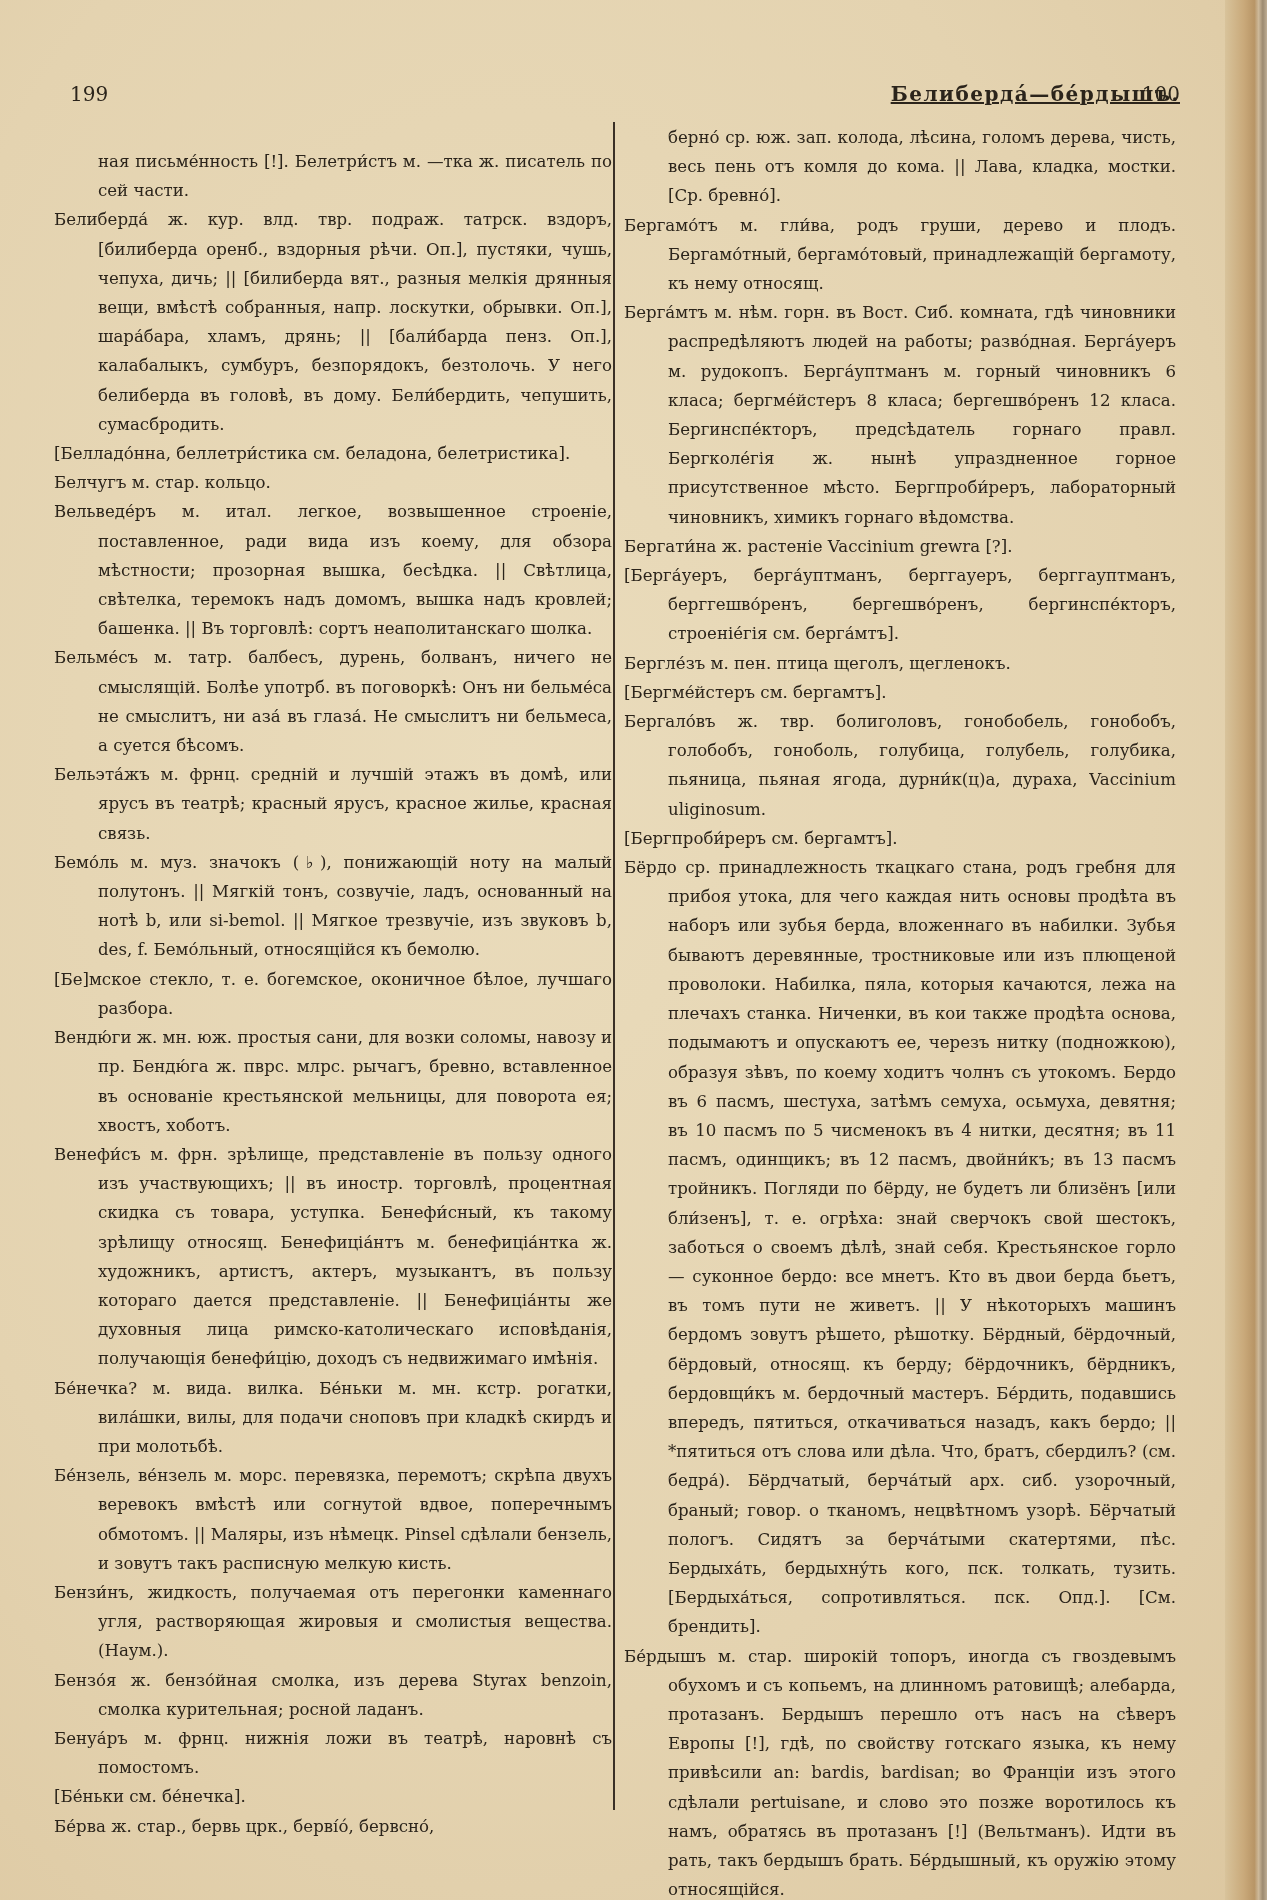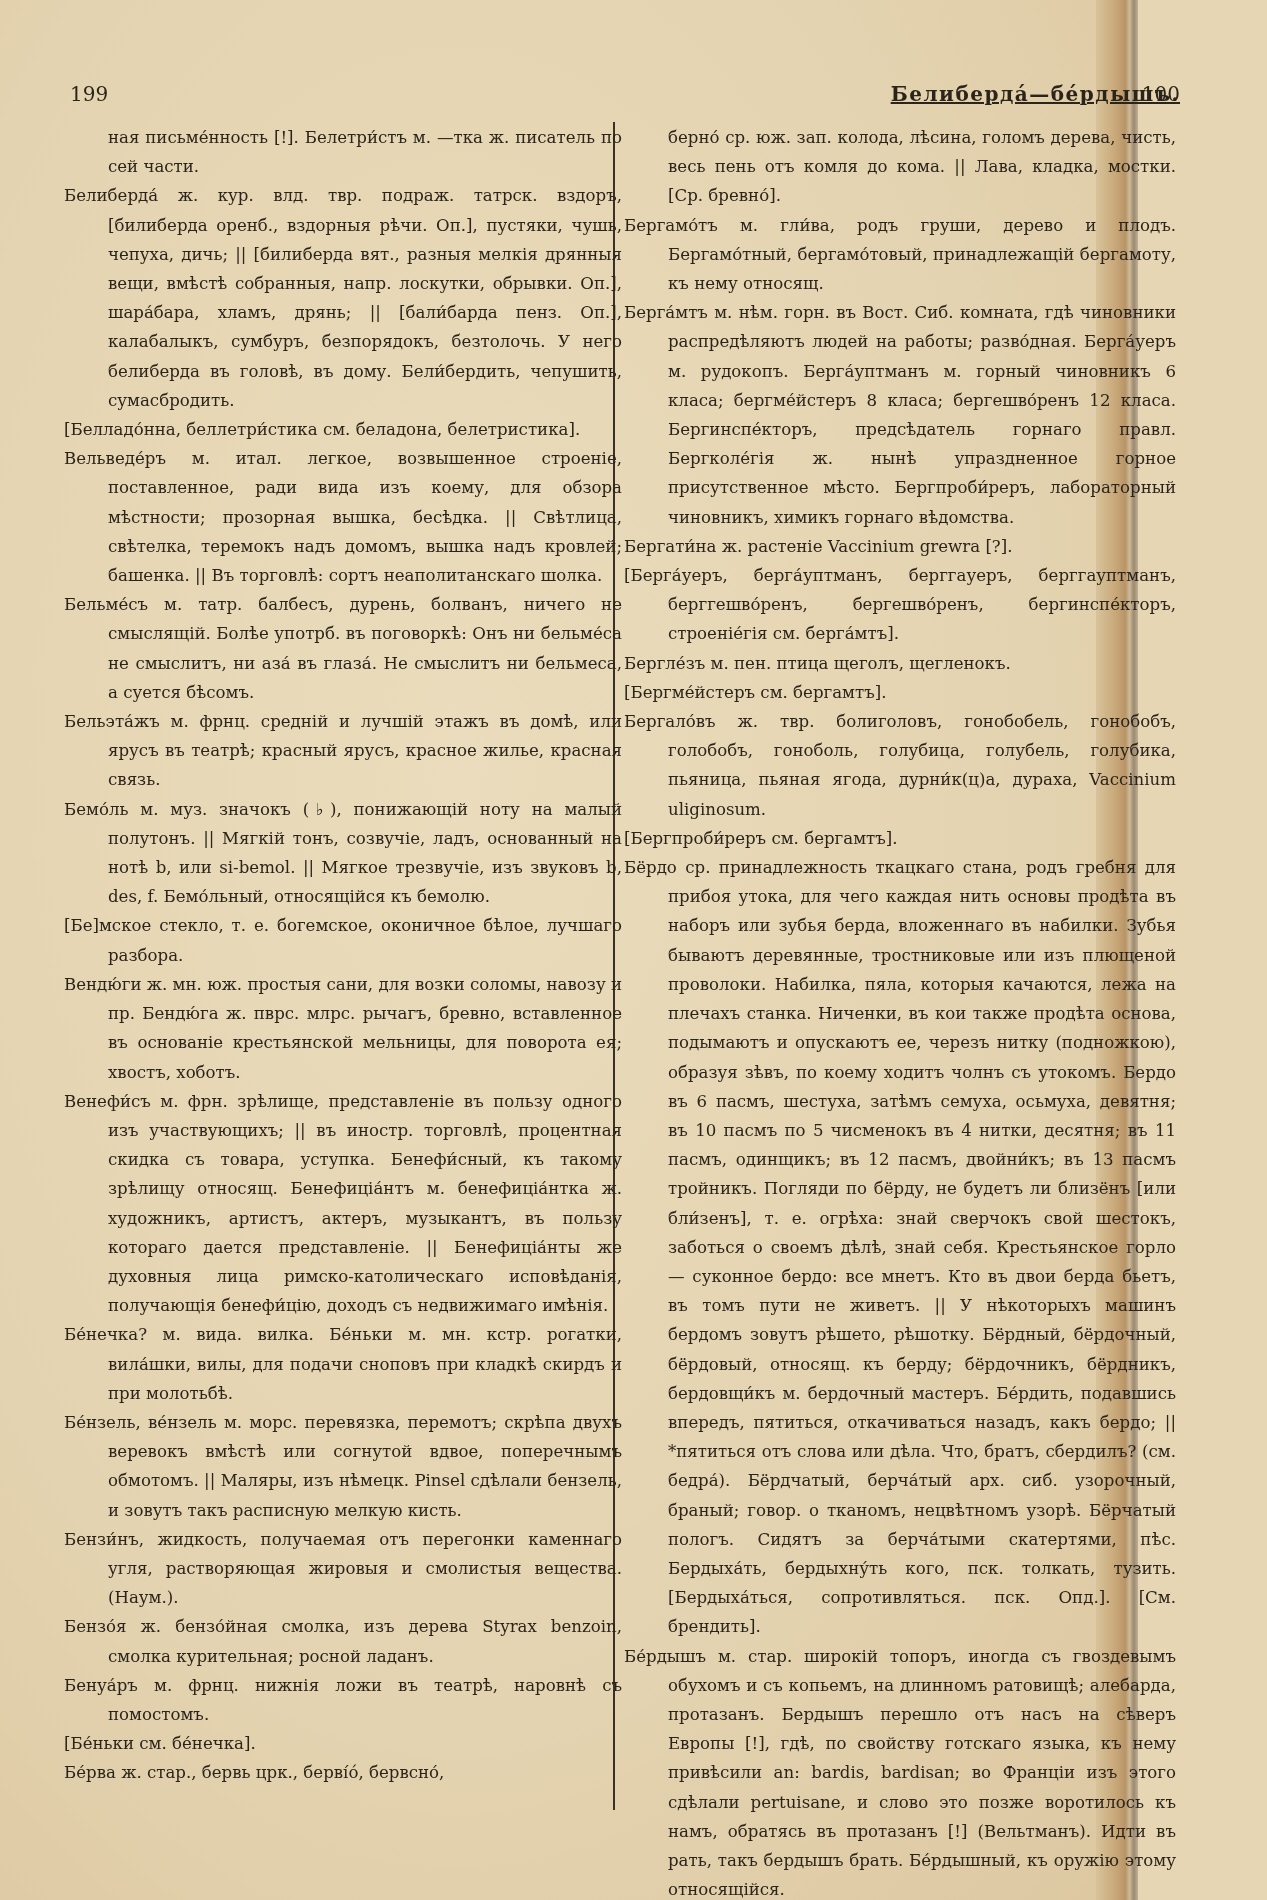--- a/index.html
+++ b/index.html
@@ -4,42 +4,42 @@
 <style>
   html, body { margin: 0; padding: 0; }
   body {
     width: 1267px; height: 1900px; overflow: hidden;
     background: #e6d6b4;
     font-family: "DejaVu Serif", "Liberation Serif", serif;
     color: #2b241b;
     position: relative;
   }
   .page {
-    position: absolute; left: 0; top: 0; width: 1138px; height: 1900px;
+    position: absolute; left: 0; top: 0; width: 1267px; height: 1900px;
     background: radial-gradient(ellipse at 40% 40%, #eadcbc 0%, #e4d3b0 60%, #dcc7a0 100%);
   }
   .edge-shadow {
     position: absolute; top: 0; right: 0; width: 42px; height: 1900px;
     background: linear-gradient(to right, #d8c39b 0%, #c9a97a 45%, #b89566 70%, #cdb99a 80%, #9c8a70 90%, #bfae95 100%);
   }
   .header {
     position: absolute; top: 82px; left: 70px; width: 1110px; height: 30px;
     font-size: 20px;
   }
   .pn-left { position: absolute; left: 0; top: 0; }
   .pn-right { position: absolute; right: 0; top: 0; }
   .running-title {
     position: absolute; left: 0; right: 0; top: 0; text-align: right;
     font-weight: bold; letter-spacing: 1.5px; text-decoration: underline;
   }
   .col {
     position: absolute; top: 123px;
     font-size: 16.6px; line-height: 29.2px;
   }
-  .col-left { left: 64px; width: 558px; }
+  .col-left { left: 54px; width: 558px; margin-top: 24px; }
   .col-right { left: 624px; width: 552px; }
   .divider {
     position: absolute; left: 613px; top: 122px; width: 2px; height: 1688px;
     background: #3a3026;
   }
   .entry {
     padding-left: 44px; text-indent: -44px;
     text-align: justify; margin: 0;
   }
   .entry.cont { text-indent: 0; }
@@ -55,20 +55,21 @@
     <span class="running-title">Белиберда́—бе́рдышъ.</span>
     <span class="pn-right">100</span>
   </div>
 
   <div class="divider"></div>
 
   <div class="col col-left">
     <p class="entry cont">ная письме́нность [!]. Белетри́стъ м. —тка ж. писатель по сей части.</p>
     <p class="entry">Белиберда́ ж. кур. влд. твр. подраж. татрск. вздоръ, [билиберда оренб., вздорныя рѣчи. Оп.], пустяки, чушь, чепуха, дичь; || [билиберда вят., разныя мелкія дрянныя вещи, вмѣстѣ собранныя, напр. лоскутки, обрывки. Оп.], шара́бара, хламъ, дрянь; || [бали́барда пенз. Оп.], калабалыкъ, сумбуръ, безпорядокъ, безтолочь. У него белиберда въ головѣ, въ дому. Бели́бердить, чепушить, сумасбродить.</p>
     <p class="entry">[Белладо́нна, беллетри́стика см. беладона, белетристика].</p>
+    <p class="entry">Белчугъ м. стар. кольцо.</p>
     <p class="entry">Вельведе́ръ м. итал. легкое, возвышенное строеніе, поставленное, ради вида изъ коему, для обзора мѣстности; прозорная вышка, бесѣдка. || Свѣтлица, свѣтелка, теремокъ надъ домомъ, вышка надъ кровлей; башенка. || Въ торговлѣ: сортъ неаполитанскаго шолка.</p>
     <p class="entry">Бельме́съ м. татр. балбесъ, дурень, болванъ, ничего не смыслящій. Болѣе употрб. въ поговоркѣ: Онъ ни бельме́са не смыслитъ, ни аза́ въ глаза́. Не смыслитъ ни бельмеса, а суется бѣсомъ.</p>
     <p class="entry">Бельэта́жъ м. фрнц. средній и лучшій этажъ въ домѣ, или ярусъ въ театрѣ; красный ярусъ, красное жилье, красная связь.</p>
     <p class="entry">Бемо́ль м. муз. значокъ (♭), понижающій ноту на малый полутонъ. || Мягкій тонъ, созвучіе, ладъ, основанный на нотѣ b, или si-bemol. || Мягкое трезвучіе, изъ звуковъ b, des, f. Бемо́льный, относящійся къ бемолю.</p>
     <p class="entry">[Бе]мское стекло, т. е. богемское, оконичное бѣлое, лучшаго разбора.</p>
     <p class="entry">Вендю́ги ж. мн. юж. простыя сани, для возки соломы, навозу и пр. Бендю́га ж. пврс. млрс. рычагъ, бревно, вставленное въ основаніе крестьянской мельницы, для поворота ея; хвостъ, хоботъ.</p>
     <p class="entry">Венефи́съ м. фрн. зрѣлище, представленіе въ пользу одного изъ участвующихъ; || въ иностр. торговлѣ, процентная скидка съ товара, уступка. Бенефи́сный, къ такому зрѣлищу относящ. Бенефиціа́нтъ м. бенефиціа́нтка ж. художникъ, артистъ, актеръ, музыкантъ, въ пользу котораго дается представленіе. || Бенефиціа́нты же духовныя лица римско-католическаго исповѣданія, получающія бенефи́цію, доходъ съ недвижимаго имѣнія.</p>
     <p class="entry">Бе́нечка? м. вида. вилка. Бе́ньки м. мн. кстр. рогатки, вила́шки, вилы, для подачи сноповъ при кладкѣ скирдъ и при молотьбѣ.</p>
     <p class="entry">Бе́нзель, ве́нзель м. морс. перевязка, перемотъ; скрѣпа двухъ веревокъ вмѣстѣ или согнутой вдвое, поперечнымъ обмотомъ. || Маляры, изъ нѣмецк. Pinsel сдѣлали бензель, и зовутъ такъ расписную мелкую кисть.</p>
     <p class="entry">Бензи́нъ, жидкость, получаемая отъ перегонки каменнаго угля, растворяющая жировыя и смолистыя вещества. (Наум.).</p>

